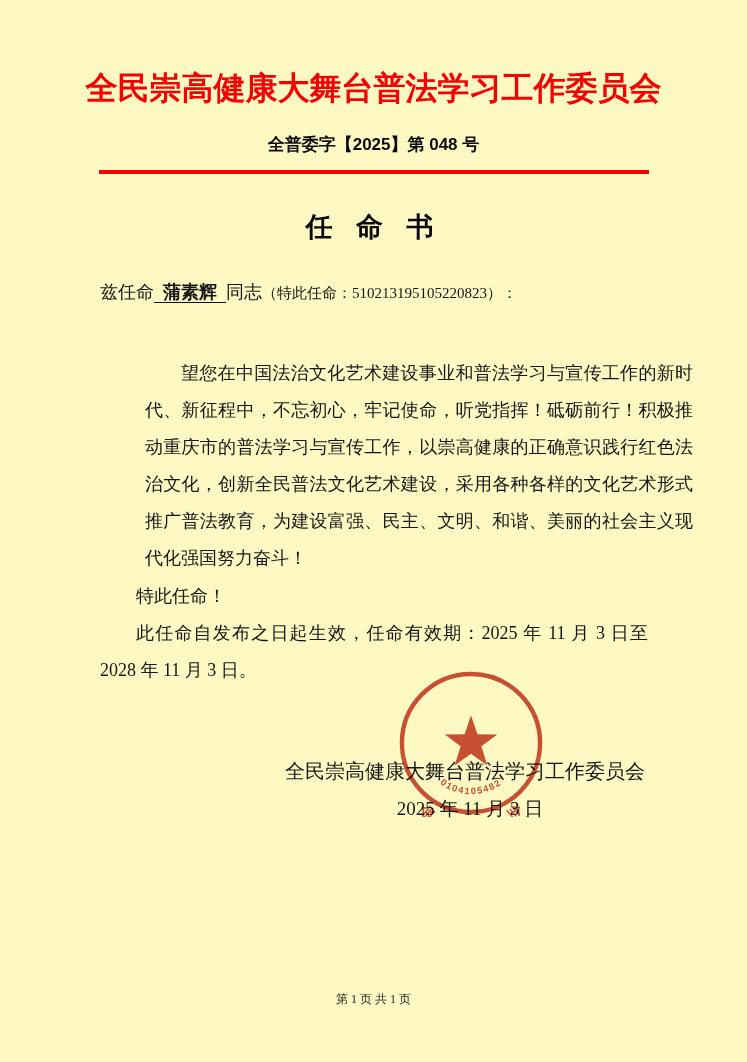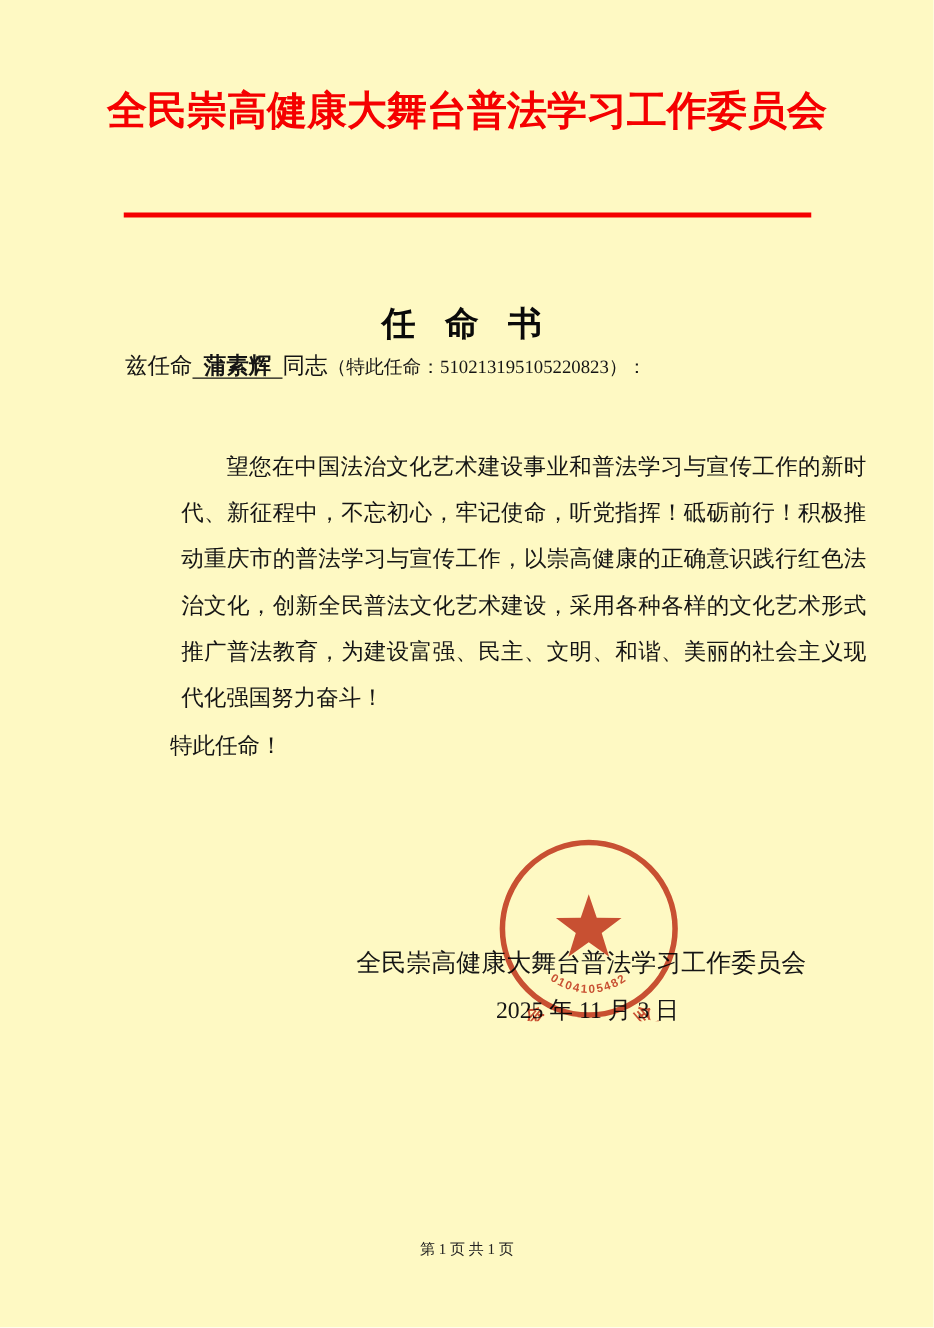--- a/index.html
+++ b/index.html
@@ -41,21 +41,20 @@
   }
   .doc-heading {
     position: absolute; top: 212px; left: 0; width: 100%;
     text-align: center;
     font-family: "Liberation Sans", sans-serif;
     font-weight: 600;
     font-size: 27px;
     line-height: 30px;
     letter-spacing: 8px;
     color: #0a0a0a;
-    margin-top: 32px;
   }
   .bodyline { position: absolute; left: 100px; width: 548px; font-size: 18px; }
   .line-appoint { top: 278px; line-height: 28px; }
   .line-position { top: 320px; line-height: 28px; text-indent: 2em; }
   .appointee-name {
     font-weight: bold;
     padding: 0 9px;
     border-bottom: 1.6px solid #111;
   }
   .id-part { font-size: 15px; }
@@ -96,32 +95,34 @@
   .seal-ring-text { font-family: "Liberation Sans", sans-serif; font-weight: 600; }
   .seal-serial { font-family: "Liberation Sans", sans-serif; font-weight: 600; }
 </style>
 </head>
 <body>
 
 <div class="page">
 
   <div class="org-title">全民崇高健康大舞台普法学习工作委员会</div>
 
+  <div class="doc-number">全普委字【2025】第 048 号</div>
 
   <div class="red-rule"></div>
 
   <div class="doc-heading">任 命 书</div>
 
   <div class="bodyline line-appoint"><span>兹任命</span><span class="appointee-name">蒲素辉</span><span>同志</span><span class="id-part">（特此任命：</span><span class="id-part">510213195105220823</span><span class="id-part">）：</span></div>
 
 
   <div class="para para-main">望您在中国法治文化艺术建设事业和普法学习与宣传工作的新时代、新征程中，不忘初心，牢记使命，听党指挥！砥砺前行！积极推动重庆市的普法学习与宣传工作，以崇高健康的正确意识践行红色法治文化，创新全民普法文化艺术建设，采用各种各样的文化艺术形式推广普法教育，为建设富强、民主、文明、和谐、美丽的社会主义现代化强国努力奋斗！</div>
 
   <div class="para para-hereby">特此任命！</div>
 
+  <div class="para para-validity">此任命自发布之日起生效，任命有效期：2025 年 11 月 3 日至 2028 年 11 月 3 日。</div>
 
   <div class="sig-org">全民崇高健康大舞台普法学习工作委员会</div>
 
   <div class="sig-date">2025 年 11 月 3 日</div>
 
   <svg class="seal" viewBox="0 0 150 150" aria-hidden="true">
     <defs>
       <path id="sealRingPath" d="M 75 129 A 54 54 0 1 1 74.99 129" fill="none"></path>
       <path id="sealSerialPath" d="M 41.6 114.8 A 52 52 0 0 0 108.4 114.8" fill="none"></path>
     </defs>

